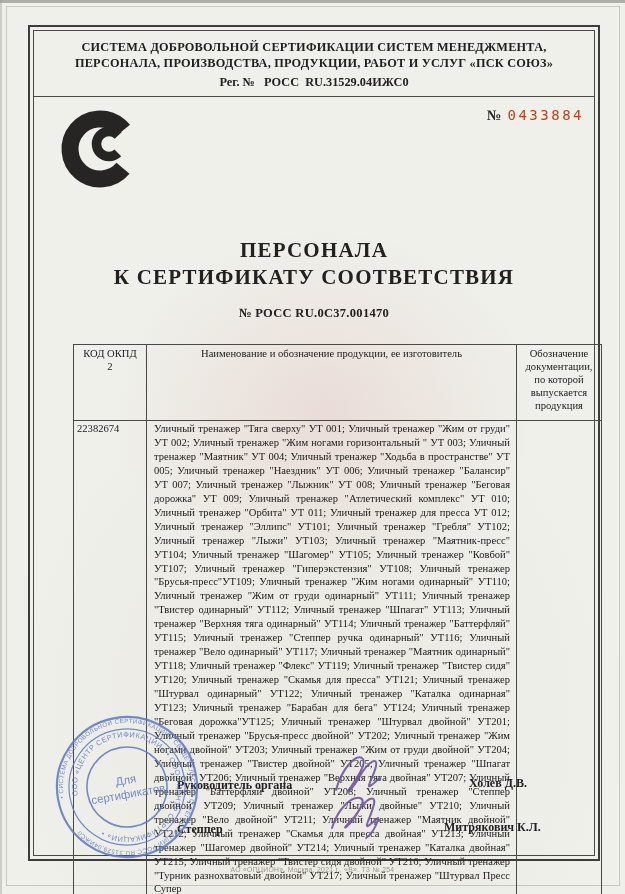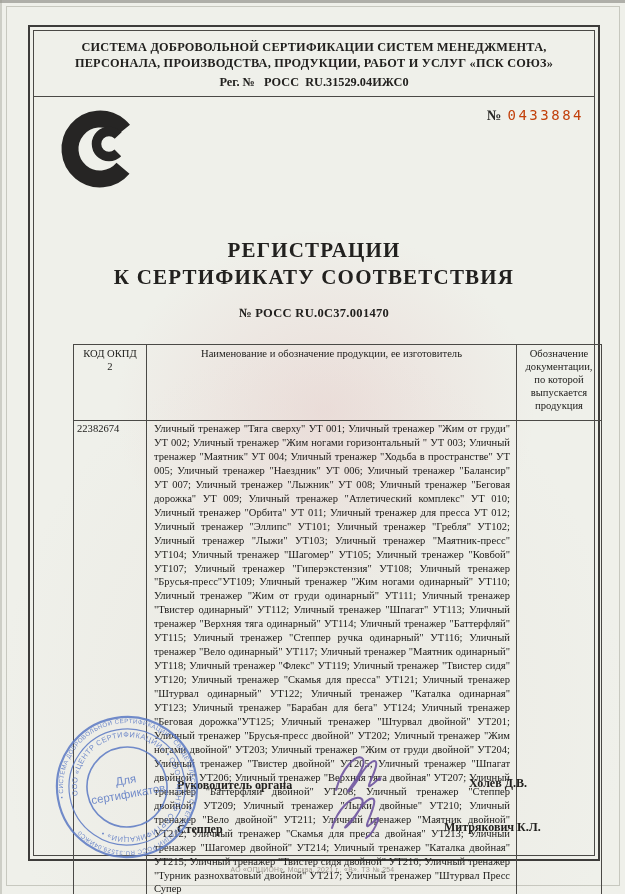--- a/index.html
+++ b/index.html
@@ -76,21 +76,21 @@
         <circle cx="52" cy="46" r="30" fill="none" stroke="#262524" stroke-width="17" stroke-dasharray="147 42" transform="rotate(40 52 46)"></circle>
         <circle cx="61" cy="41" r="12.5" fill="none" stroke="#262524" stroke-width="9.5" stroke-dasharray="59 20" transform="rotate(45 61 41)"></circle>
       </svg>
     </div>
 
     <div class="cert-no">
       <span class="no-label">№</span><span class="no-digits">0433884</span>
     </div>
 
     <div class="title-block">
-      <div class="title-l1">РЕГИСТРАЦИИ</div>
+      <div class="title-l1">ПЕРСОНАЛА</div>
       <div class="title-l2">К СЕРТИФИКАТУ СООТВЕТСТВИЯ</div>
       <div class="title-num">№ РОСС RU.0С37.001470</div>
     </div>
 
     <table class="prod-table">
       <colgroup>
           <col class="col-code">
           <col class="col-main">
           <col class="col-doc">
         </colgroup>

